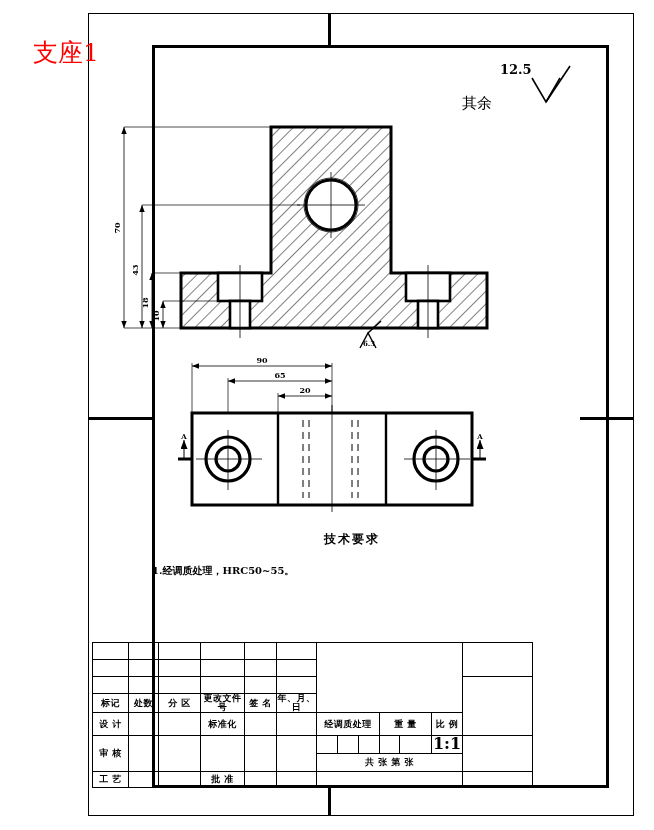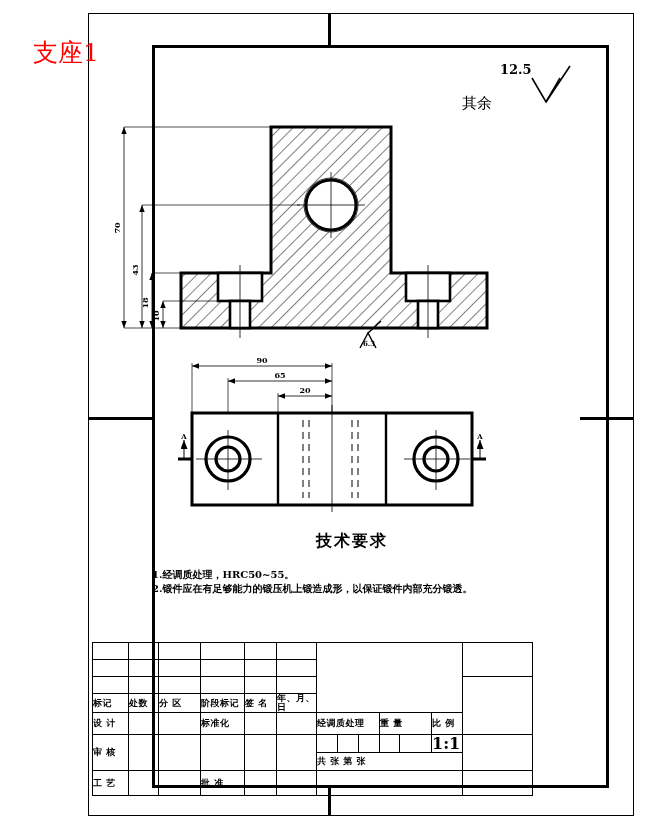--- a/index.html
+++ b/index.html
@@ -31,31 +31,31 @@
         font-family:"DejaVu Serif","Liberation Serif",serif;white-space:nowrap;}
   #finish-note .val{position:absolute;left:38px;top:0px;font-size:13px;
         font-family:"DejaVu Serif","Liberation Serif",serif;font-weight:bold;}
 
   
   svg.dwg{position:absolute;left:0;top:0;width:654px;height:830px;overflow:visible;}
 
   
   #tech-req{position:absolute;left:152px;top:531px;width:400px;
             font-family:"DejaVu Serif","Liberation Serif",serif;color:#000;}
-  #tech-req h3{margin:0;font-size:16px;font-weight:bold;text-align:center;
+  #tech-req h3{margin:0;font-size:12px;font-weight:bold;text-align:center;
                letter-spacing:2px;}
   #tech-req .item{font-size:10px;font-weight:bold;margin-top:17px;line-height:1.25;
                   letter-spacing:0px;}
   #tech-req .item.i2{margin-top:1px;}
 
   
   #title-block{position:absolute;left:92px;top:642px;width:440px;height:146px;}
   #title-block table{border-collapse:collapse;width:440px;height:146px;
                      table-layout:fixed;}
-  #title-block td{border:1.6px solid #000;vertical-align:middle;
+  #title-block td{border:1.6px solid #000;text-align:center;vertical-align:middle;
                   font-family:"DejaVu Serif","Liberation Serif",serif;
                   font-size:9px;font-weight:bold;padding:0;
                   letter-spacing:0.5px;line-height:1;}
   #title-block td.num{letter-spacing:0;font-size:16px;}
   #title-block td.blank{}
   .sp{letter-spacing:3px;}
 </style>
 </head>
 <body>
 
@@ -183,21 +183,20 @@
       <text x="280" y="378" font-size="8" font-weight="bold" text-anchor="middle" font-family="DejaVu Serif, Liberation Serif, serif">65</text>
 
       <line x1="278" y1="396" x2="332" y2="396" stroke="#000" stroke-width="0.8" marker-start="url(#arS)" marker-end="url(#ar)"></line>
       <text x="305" y="393" font-size="8" font-weight="bold" text-anchor="middle" font-family="DejaVu Serif, Liberation Serif, serif">20</text>
     </g>
   </svg>
 
   <div id="tech-req">
     <h3>技术要求</h3>
     <div class="item">1.经调质处理，HRC50~55。</div>
-    <div class="item i2">2.锻件应在有足够能力的锻压机上锻造成形，以保证锻件内部充分锻透。</div>
   </div>
 
   <div id="title-block">
     <table>
       <colgroup>
         <col style="width:36px">
           <col style="width:30px">
           <col style="width:42px">
         <col style="width:44px">
           <col style="width:32px">
@@ -236,21 +235,21 @@
         <td class="blank"></td>
         <td class="blank"></td>
         <td class="blank"></td>
         <td class="blank"></td>
         <td class="blank" rowspan="3"></td>
       </tr>
       <tr style="height:18px">
         <td>标记</td>
         <td>处数</td>
         <td>分 区</td>
-        <td>阶段标记</td>
+        <td>更改文件号</td>
         <td>签 名</td>
         <td>年、月、日</td>
       </tr>
       <tr style="height:22px">
         <td>设 计</td>
         <td class="blank"></td>
         <td class="blank"></td>
         <td>标准化</td>
         <td class="blank"></td>
         <td class="blank"></td>
@@ -271,21 +270,21 @@
         <td class="blank"></td>
         <td class="blank"></td>
         <td class="blank"></td>
         <td class="blank"></td>
         <td class="num">1:1</td>
         <td class="blank" rowspan="2"></td>
       </tr>
       <tr style="height:18px">
         <td colspan="6" class="sp">共  张  第  张</td>
       </tr>
-      <tr style="height:25px">
+      <tr style="height:16px">
         <td>工 艺</td>
         <td class="blank"></td>
         <td class="blank"></td>
         <td>批 准</td>
         <td class="blank"></td>
         <td class="blank"></td>
         <td class="blank" colspan="6"></td>
         <td class="blank"></td>
       </tr>
     </tbody>

